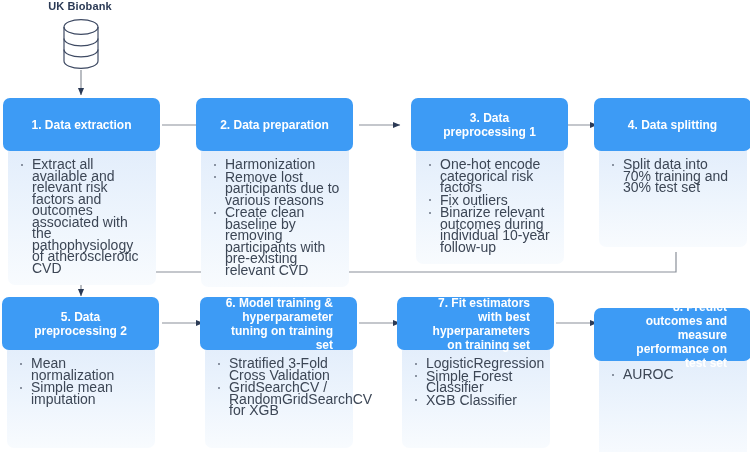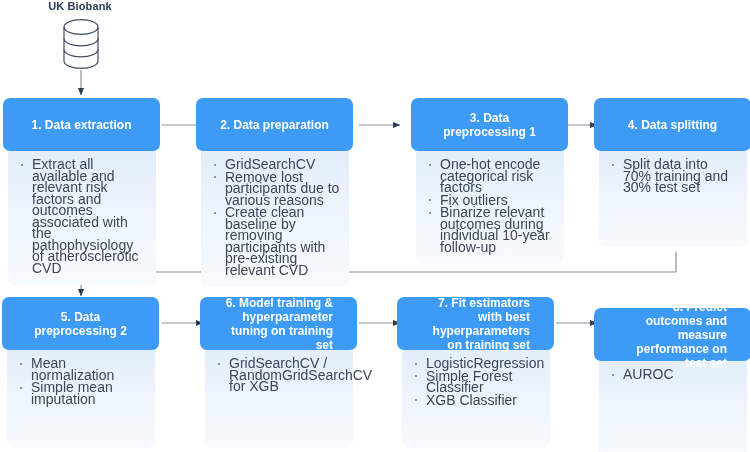--- a/index.html
+++ b/index.html
@@ -163,21 +163,21 @@
       <ul class="blist">
         <li>Extract all available and relevant risk factors and outcomes associated with the pathophysiology of atherosclerotic CVD</li>
       </ul>
     </div>
   </div>
 
   <div class="node" style="left:196px; top:98px;">
     <div class="node-head center">2. Data preparation</div>
     <div class="node-body">
       <ul class="blist">
-        <li>GridSearchCV</li>
+        <li>Harmonization</li>
         <li>Remove lost participants due to various reasons</li>
         <li>Create clean baseline by removing participants with pre-existing relevant CVD</li>
       </ul>
     </div>
   </div>
 
   <div class="node" style="left:411px; top:98px;">
     <div class="node-head center">3. Data preprocessing 1</div>
     <div class="node-body">
       <ul class="blist">
@@ -204,20 +204,21 @@
         <li>Mean normalization</li>
         <li>Simple mean imputation</li>
       </ul>
     </div>
   </div>
 
   <div class="node" style="left:200px; top:297px;">
     <div class="node-head left">6. Model training &amp; hyperparameter tuning on training set</div>
     <div class="node-body tall">
       <ul class="blist">
+        <li>Stratified 3-Fold Cross Validation</li>
         <li>GridSearchCV / RandomGridSearchCV for XGB</li>
       </ul>
     </div>
   </div>
 
   <div class="node" style="left:397px; top:297px;">
     <div class="node-head left">7. Fit estimators with best hyperparameters on training set</div>
     <div class="node-body tall">
       <ul class="blist">
         <li>LogisticRegression</li>

